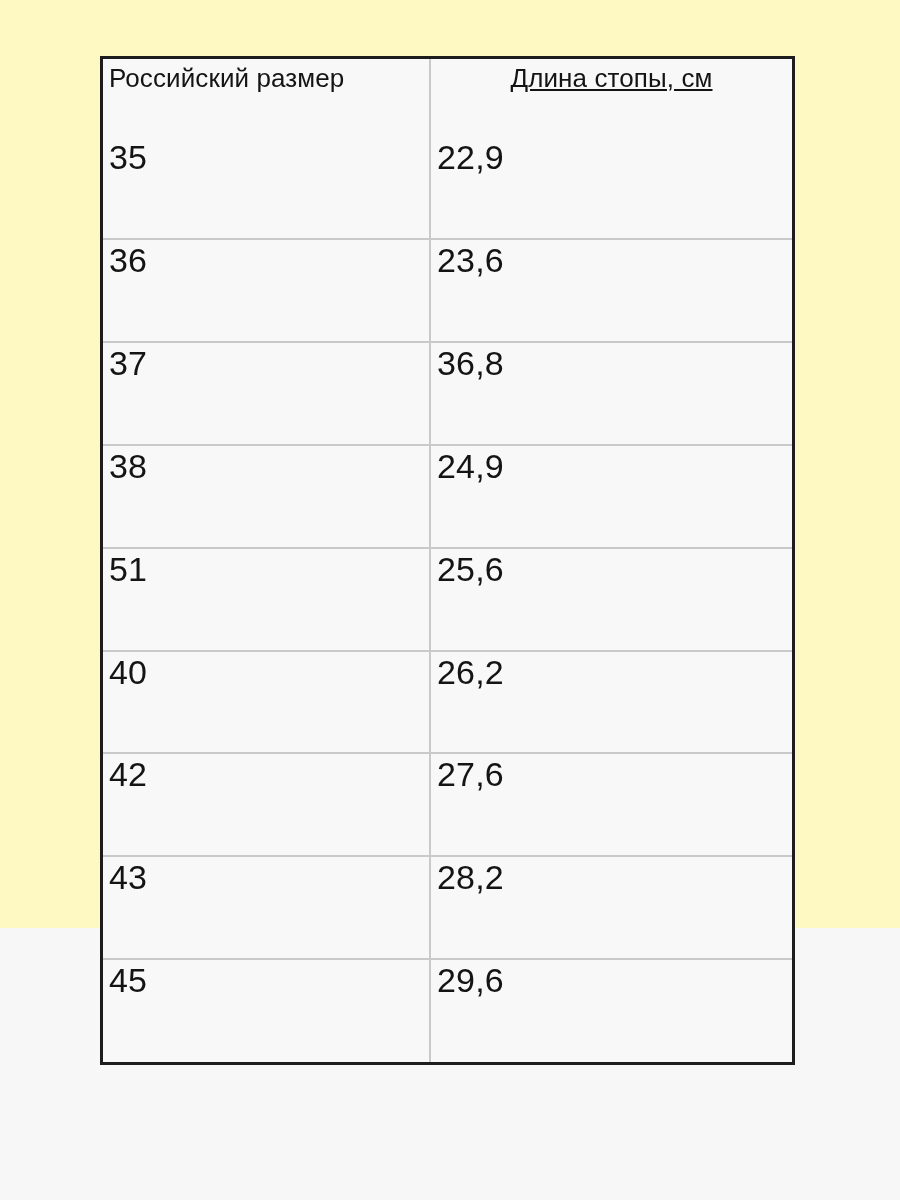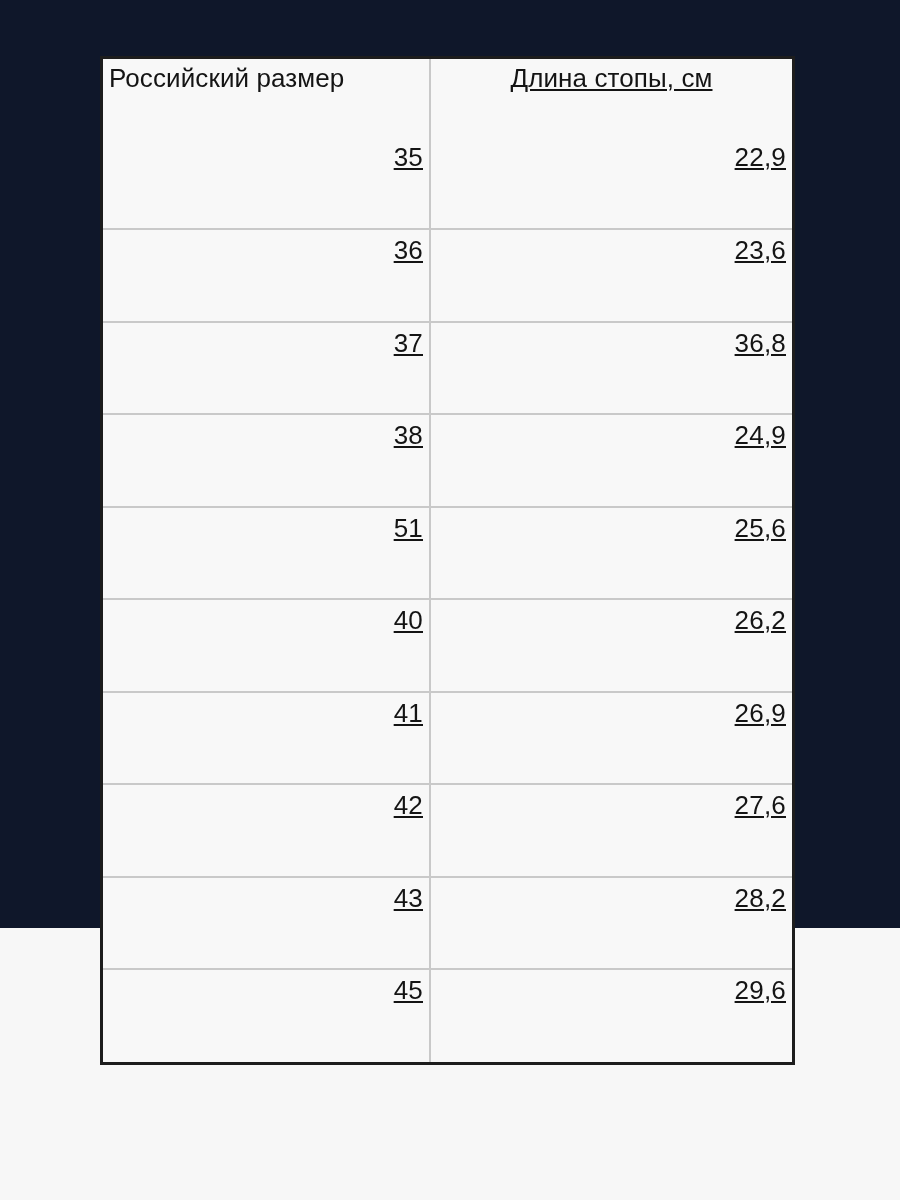--- a/index.html
+++ b/index.html
@@ -13,21 +13,21 @@
     background: #f7f7f7;
     font-family: "Liberation Sans", "DejaVu Sans", sans-serif;
     -webkit-font-smoothing: antialiased;
     overflow: hidden;
   }
 
   .page {
     position: relative;
     width: 900px;
     height: 928px;
-    background: #0f172a;
+    background: #fef9c3;
   }
 
   
   .size-table {
     position: absolute;
     left: 100px;
     top: 56px;
     width: 695px;
     height: 1009px;
     box-sizing: border-box;
@@ -88,25 +88,24 @@
     text-align: center;
     font-size: 26px;
     line-height: 30px;
     letter-spacing: 0.1px;
     text-decoration: underline;
   }
 
   
   .cell-size,
   .cell-len {
-    text-align: right;
-    font-size: 26px;
+    text-align: left;
+    font-size: 34px;
     line-height: 32px;
     letter-spacing: 0.2px;
-    text-decoration: underline;
   }
 </style>
 </head>
 <body>
 
 <div class="page">
 
   <div class="size-table">
     <table>
       <colgroup>
@@ -138,24 +137,20 @@
           </tr>
           <tr>
             <td class="cell-size">51</td>
             <td class="cell-len">25,6</td>
           </tr>
           <tr>
             <td class="cell-size">40</td>
             <td class="cell-len">26,2</td>
           </tr>
           <tr>
-            <td class="cell-size">41</td>
-            <td class="cell-len">26,9</td>
-          </tr>
-          <tr>
             <td class="cell-size">42</td>
             <td class="cell-len">27,6</td>
           </tr>
           <tr>
             <td class="cell-size">43</td>
             <td class="cell-len">28,2</td>
           </tr>
           <tr>
             <td class="cell-size">45</td>
             <td class="cell-len">29,6</td>

